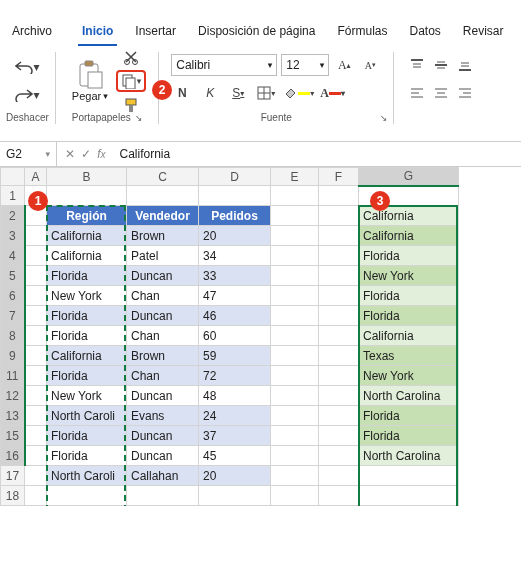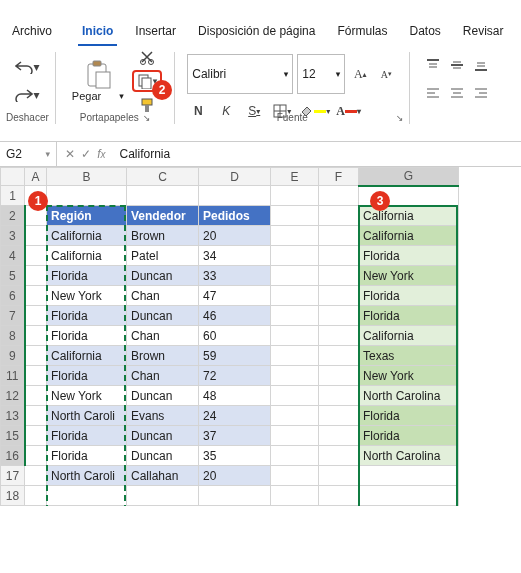--- a/index.html
+++ b/index.html
@@ -9,35 +9,35 @@
   .menubar .active { color: #185abd; border-bottom: 2px solid #185abd; font-weight: 600; margin-left: 8px; }
   .ribbon { display: flex; align-items: flex-start; padding: 6px 6px 2px 6px; gap: 6px; }
   .group { display: flex; flex-direction: column; align-items: center; }
   .group-body { display: flex; align-items: center; gap: 4px; padding: 2px 6px; }
   .group-label { font-size: 10px; color: #555; padding: 2px 0; }
   .vdiv { width: 1px; height: 72px; background: #d0d0d0; }
   .icon-btn { display: inline-flex; align-items: center; justify-content: center; min-width: 22px; height: 22px; border-radius: 3px; cursor: pointer; color: #444; }
   .big-btn { display: flex; flex-direction: column; align-items: center; padding: 2px 4px; cursor: pointer; }
   .big-btn .lbl { font-size: 11px; }
   svg { display: block; }
-  .combo { display: inline-flex; align-items: center; border: 1px solid #bbb; background: #fff; height: 40px; padding: 0 4px; font-size: 12px; cursor: pointer; }
+  .combo { display: inline-flex; align-items: center; border: 1px solid #bbb; background: #fff; height: 22px; padding: 0 4px; font-size: 12px; cursor: pointer; }
   .combo.small { width: 48px; justify-content: space-between; }
   .combo.font { width: 106px; justify-content: space-between; }
   .red-box { border: 2.5px solid #e3321e; border-radius: 4px; }
   .balloon { width: 20px; height: 20px; border-radius: 50%; background: #e3321e; color: #fff; font-weight: bold; font-size: 12px; display: flex; align-items: center; justify-content: center; position: absolute; z-index: 5; }
   .namebox-row { display: flex; align-items: center; border-top: 1px solid #ccc; border-bottom: 1px solid #ccc; height: 26px; }
   .namebox { width: 57px; border-right: 1px solid #ccc; padding: 0 6px; display: flex; align-items: center; justify-content: space-between; height: 100%; }
   .fx-btns { display: flex; align-items: center; gap: 6px; padding: 0 8px; color: #888; }
   .formula { padding: 0 6px; flex: 1; }
   .grid-wrap { position: relative; }
   table.grid { border-collapse: collapse; table-layout: fixed; }
   table.grid th, table.grid td { border: 1px solid #d4d4d4; height: 20px; font-size: 12px; padding: 0 4px; overflow: hidden; white-space: nowrap; }
   table.grid thead th { background: #f3f3f3; font-weight: normal; text-align: center; color: #555; height: 18px; }
   table.grid .rowhdr { background: #f3f3f3; text-align: center; color: #555; width: 24px; }
-  .hdr-cell { background: #4472c4; color: #fff; font-weight: bold; text-align: left; }
+  .hdr-cell { background: #4472c4; color: #fff; font-weight: bold; text-align: center; }
   .band-a { background: #d9e1f2; }
   .band-b { background: #fff; }
   .g-a { background: #e2efda; }
   .g-b { background: #c6e0b4; }
   .dashed-sel { position: absolute; border: 2px dashed #107c41; pointer-events: none; }
   .solid-sel { position: absolute; border: 2px solid #107c41; pointer-events: none; }
   .sel-handle { position: absolute; width: 6px; height: 6px; background: #107c41; }
   .th-sel { background: #d2d2d2 !important; border-bottom: 2px solid #107c41 !important; }
   .rh-sel { background: #d2d2d2 !important; border-right: 2px solid #107c41 !important; }
   .launcher { font-size: 9px; color: #666; margin-left: 4px; }
@@ -75,21 +75,21 @@
   <div class="vdiv"></div>
 
   <div class="group">
     <div class="group-body" style="height:58px">
       <div class="big-btn">
         <svg width="28" height="30" viewBox="0 0 28 30">
             <rect x="4" y="4" width="18" height="22" rx="2" fill="#fff" stroke="#888"></rect>
             <rect x="9" y="1" width="8" height="5" rx="1" fill="#b08850" stroke="#888"></rect>
             <rect x="12" y="12" width="14" height="16" fill="#fff" stroke="#888"></rect>
           </svg>
-        <span style="display:flex;align-items:center;gap:18px">
+        <span style="display:flex;align-items:center;gap:2px">
             <span class="lbl">Pegar</span>
             <span style="font-size:9px">▾</span>
           </span>
       </div>
       <div style="display:flex;flex-direction:column;gap:2px">
         <span class="icon-btn">
           <svg width="16" height="16" viewBox="0 0 16 16">
               <path d="M3 3 L13 13 M13 3 L3 13" stroke="#444" stroke-width="1.5"></path>
               <circle cx="4" cy="13" r="2.5" fill="none" stroke="#444"></circle>
               <circle cx="12" cy="13" r="2.5" fill="none" stroke="#444"></circle>
@@ -384,21 +384,21 @@
           <td class="band-a">37</td>
           <td></td>
           <td></td>
           <td class="g-b">Florida</td>
         </tr>
         <tr>
           <td class="rowhdr rh-sel">16</td>
           <td></td>
           <td class="band-b">Florida</td>
           <td class="band-b">Duncan</td>
-          <td class="band-b">35</td>
+          <td class="band-b">45</td>
           <td></td>
           <td></td>
           <td class="g-a">North Carolina</td>
         </tr>
         <tr>
           <td class="rowhdr">17</td>
           <td></td>
           <td class="band-a">North Caroli</td>
           <td class="band-a">Callahan</td>
           <td class="band-a">20</td>

